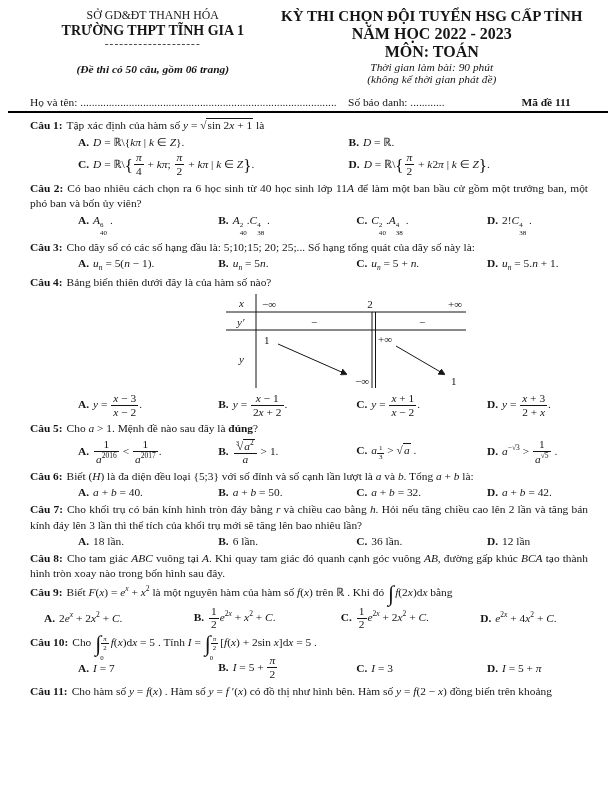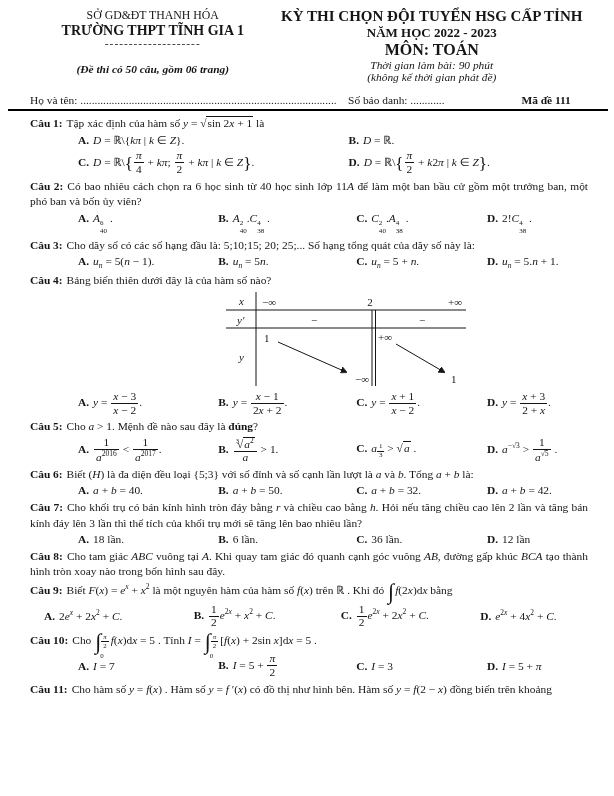--- a/index.html
+++ b/index.html
@@ -8,21 +8,21 @@
 
   
   .hdr { display:flex; }
   .hdr-left { width:44%; text-align:center; }
   .hdr-right { width:56%; text-align:center; }
   .hl1 { font-size:11.8px; }
   .hl2 { font-size:14px; font-weight:bold; }
   .hdiv { letter-spacing:1px; margin-top:-2px; }
   .hnote { font-weight:bold; font-style:italic; margin-top:14px; }
   .ht1 { font-weight:bold; font-size:15px; }
-  .ht2 { font-weight:bold; font-size:13px; }
+  .ht2 { font-weight:bold; font-size:16px; }
   .ht3 { font-weight:bold; font-size:16px; }
   .hit { font-style:italic; }
   .name-row { display:flex; margin-top:11px; align-items:baseline; }
   .name-row .nm { width:57%; white-space:nowrap; overflow:hidden; }
   .name-row .sbd { width:28%; }
   .name-row .code { width:15%; font-weight:bold; text-align:center; }
   .rule { border-top:2px solid #000; margin:3px -20px 5px -22px; }
 
   
   .q { margin-top:2px; }

